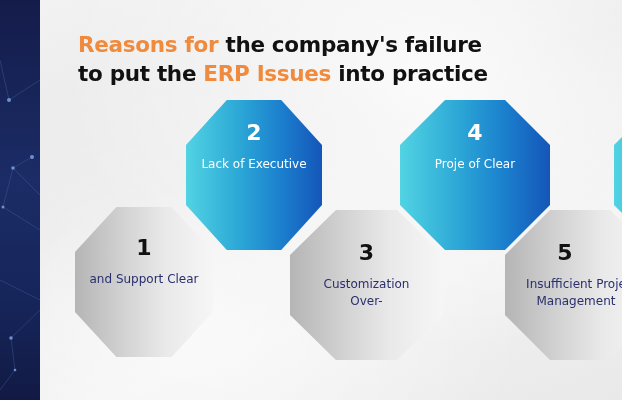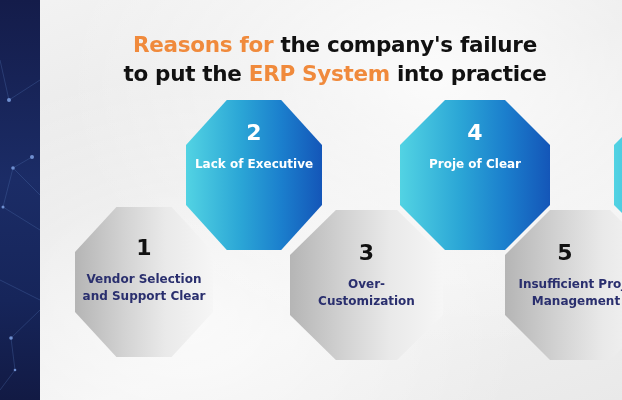--- a/index.html
+++ b/index.html
@@ -16,22 +16,22 @@
         radial-gradient(ellipse at 30% 80%, rgba(255,255,255,0.7), rgba(255,255,255,0) 55%),
         linear-gradient(160deg, #f3f3f3 0%, #e6e6e6 40%, #f1f1f1 70%, #e9e9e9 100%);
     }
     .side-panel {
       position: absolute; left: 0; top: 0; width: 40px; height: 400px;
       background: linear-gradient(180deg, #141c4a 0%, #1b2c66 45%, #16255a 75%, #121a44 100%);
       overflow: hidden;
     }
     .side-panel svg { position: absolute; left: 0; top: 0; }
     .title {
-      position: absolute; left: 40px; width: 542px; top: 30px;
-      text-align: center;
+      position: absolute; left: 30px; width: 542px; top: 30px;
+      text-align: left;
       font-family: "DejaVu Sans", sans-serif;
       font-weight: bold;
       font-size: 21.5px;
       line-height: 29px;
       color: #111111;
       letter-spacing: -0.3px;
       padding-left: 48px;
     }
     .title .accent { color: #f08a3c; }
     .oct {
@@ -48,21 +48,21 @@
       background: linear-gradient(90deg, #b5b5b5 0%, #d2d2d2 35%, #e9e9e9 65%, #f6f6f6 100%);
       color: #2a2f6e;
     }
     .oct .num {
       font-weight: bold;
       font-size: 22px;
       line-height: 26px;
     }
     .oct.grey .num { color: #111111; }
     .oct .label {
-      font-weight: bold;
+      font-weight: normal;
       font-size: 12px;
       line-height: 17px;
       margin-top: 10px;
       white-space: nowrap;
     }
     #oct1 { left: 75px;  top: 207px; width: 138px; height: 150px; padding-top: 28px; }
     #oct2 { left: 186px; top: 100px; width: 136px; height: 150px; padding-top: 20px; }
     #oct3 { left: 290px; top: 210px; width: 153px; height: 150px; padding-top: 30px; }
     #oct4 { left: 400px; top: 100px; width: 150px; height: 150px; padding-top: 20px; }
     #oct5 { left: 505px; top: 210px; width: 150px; height: 150px; padding-top: 30px; }
@@ -95,21 +95,21 @@
       <circle cx="13" cy="168" r="1.8"></circle>
       <circle cx="3" cy="207" r="1.5"></circle>
       <circle cx="11" cy="338" r="1.8"></circle>
       <circle cx="15" cy="370" r="1.3"></circle>
     </g>
   </svg>
 </div>
 
 <div class="title">
   <div><span class="accent">Reasons for</span><span> the company's failure</span></div>
-  <div><span>to put the </span><span class="accent">ERP System</span><span> into practice</span></div>
+  <div><span>to put the </span><span class="accent">ERP Issues</span><span> into practice</span></div>
 </div>
 
 <div class="oct blue" id="oct2">
   <div class="num">2</div>
   <div class="label">
     <div>Lack of Executive</div>
   </div>
 </div>
 
 <div class="oct blue" id="oct4">
@@ -122,30 +122,29 @@
 <div class="oct blue" id="oct6">
   <div class="num"></div>
   <div class="label">
     <div style="margin-top:26px;">F</div>
   </div>
 </div>
 
 <div class="oct grey" id="oct1">
   <div class="num">1</div>
   <div class="label">
-    <div>Vendor Selection</div>
     <div>and Support Clear</div>
   </div>
 </div>
 
 <div class="oct grey" id="oct3">
   <div class="num">3</div>
   <div class="label">
+    <div>Customization</div>
     <div>Over-</div>
-    <div>Customization</div>
   </div>
 </div>
 
 <div class="oct grey" id="oct5">
   <div class="num" style="margin-left:-30px;">5</div>
   <div class="label" style="margin-left:-8px;">
     <div>Insufficient Proje</div>
     <div>Management</div>
   </div>
 </div>

